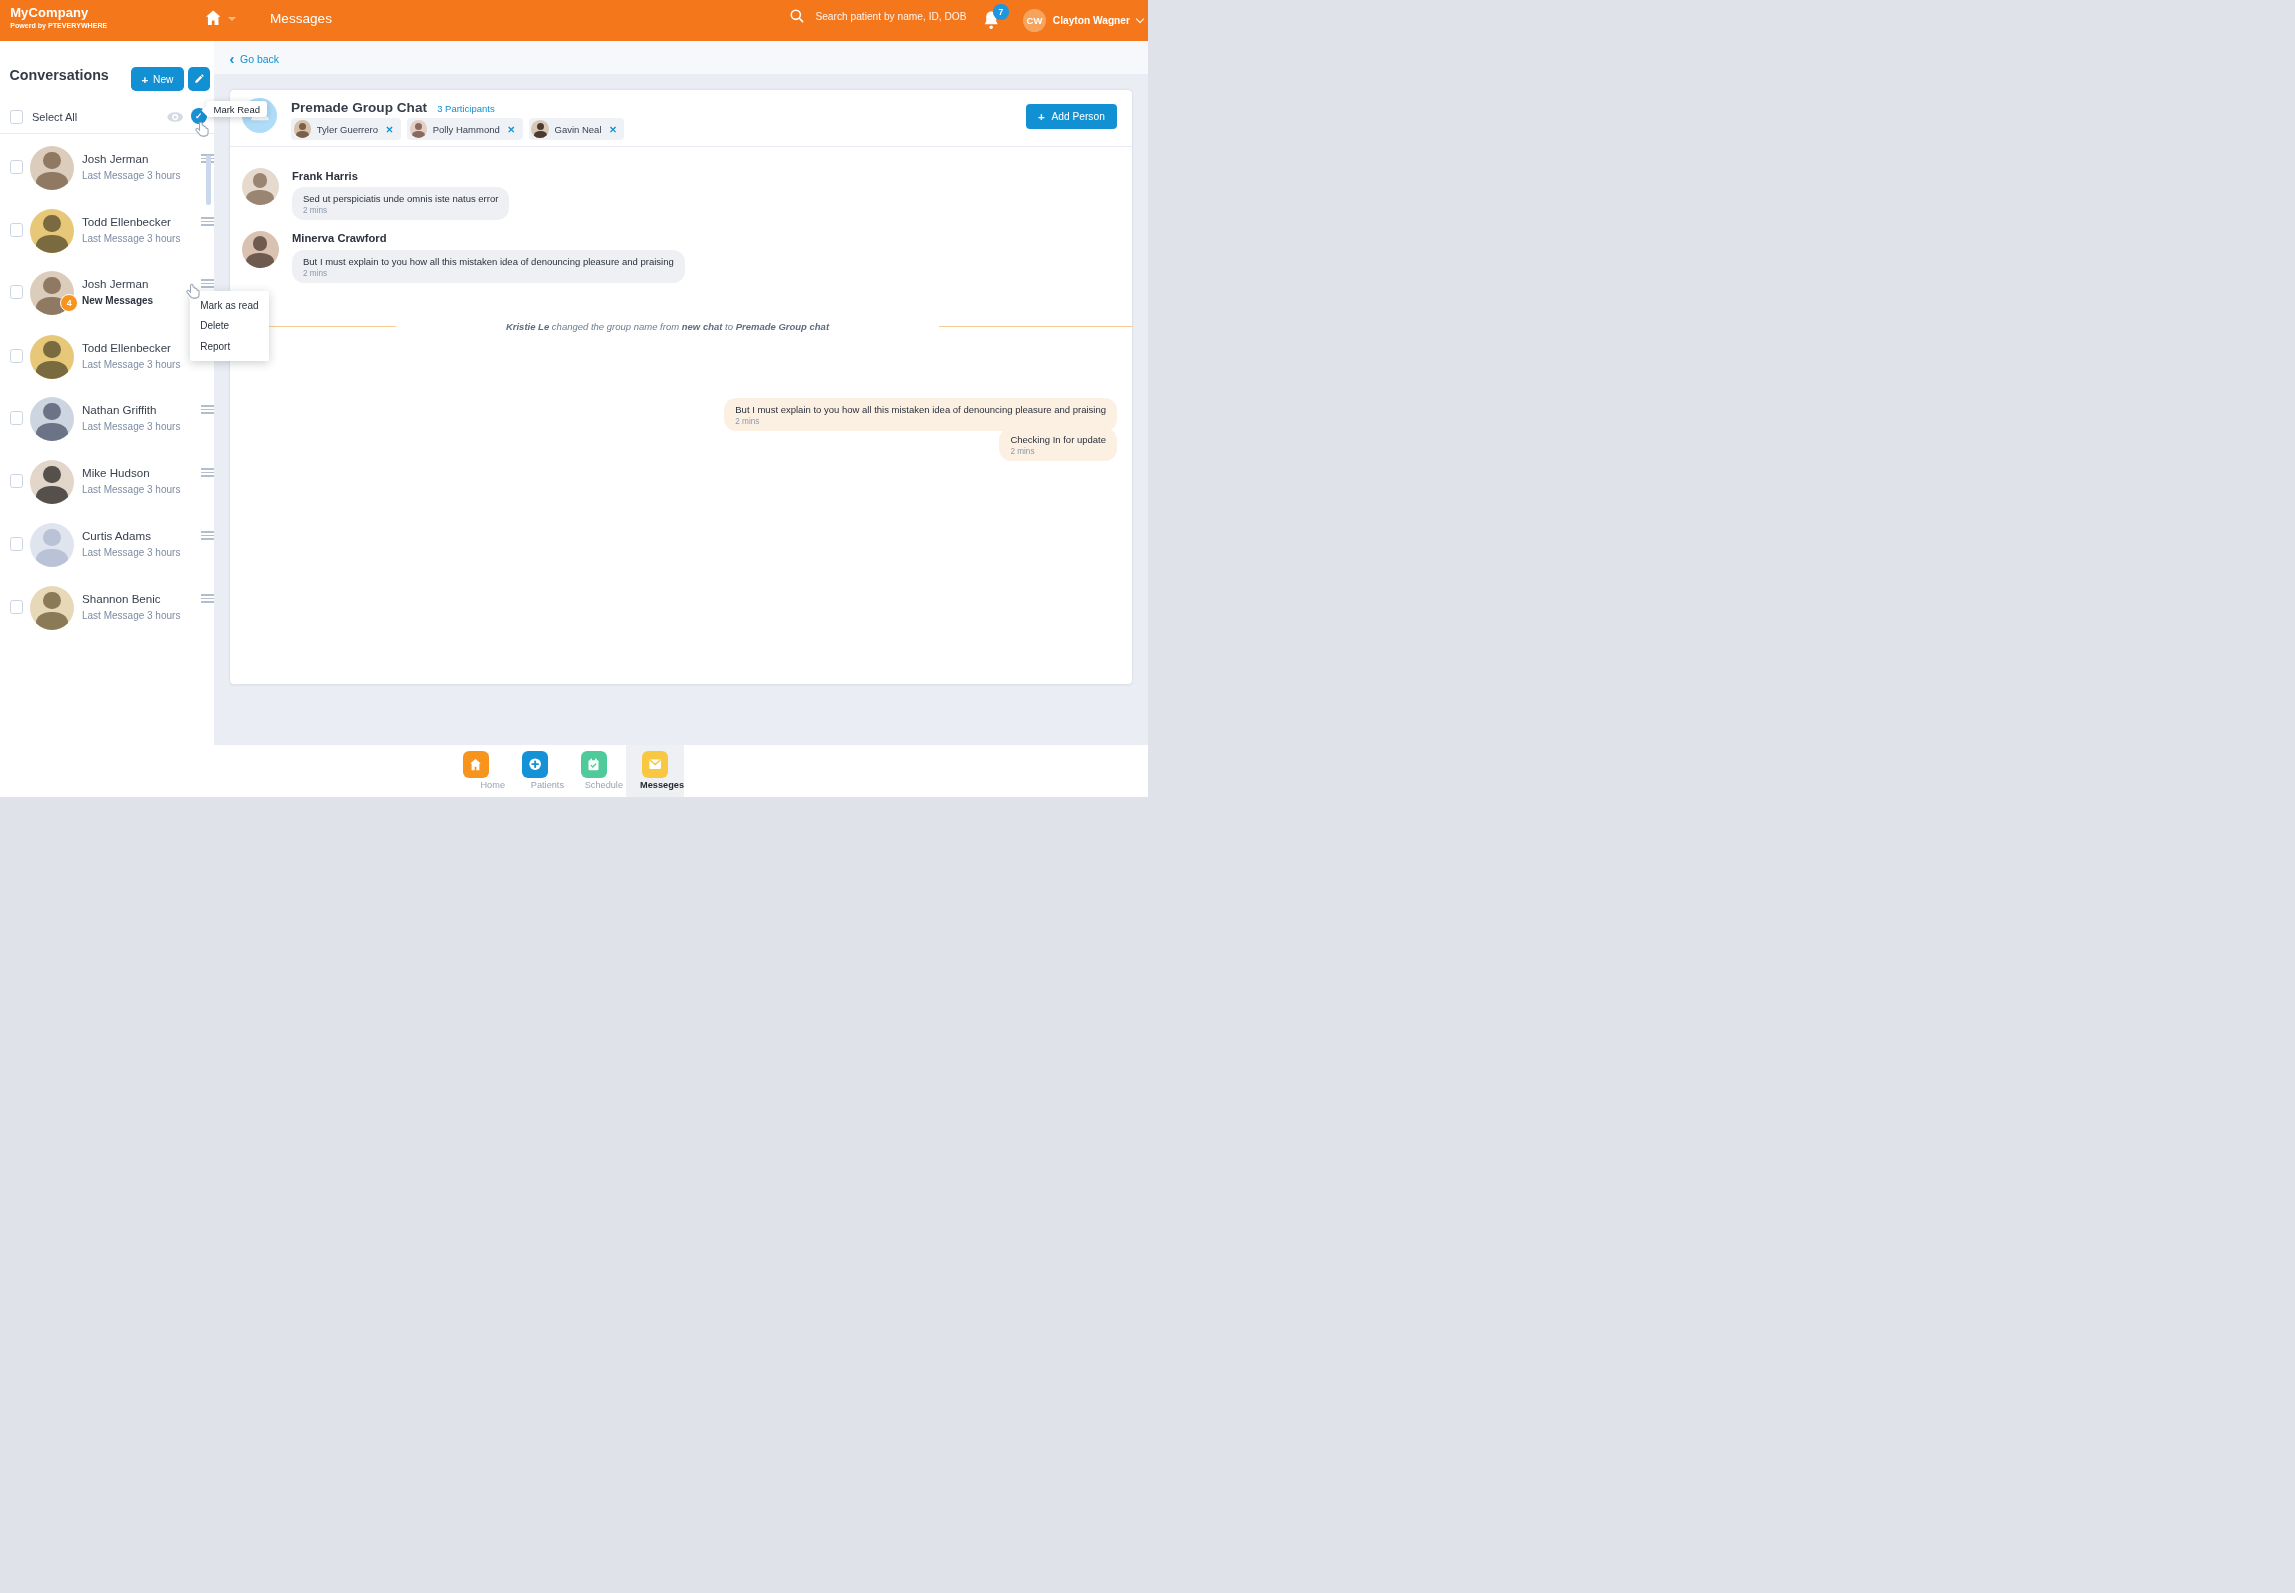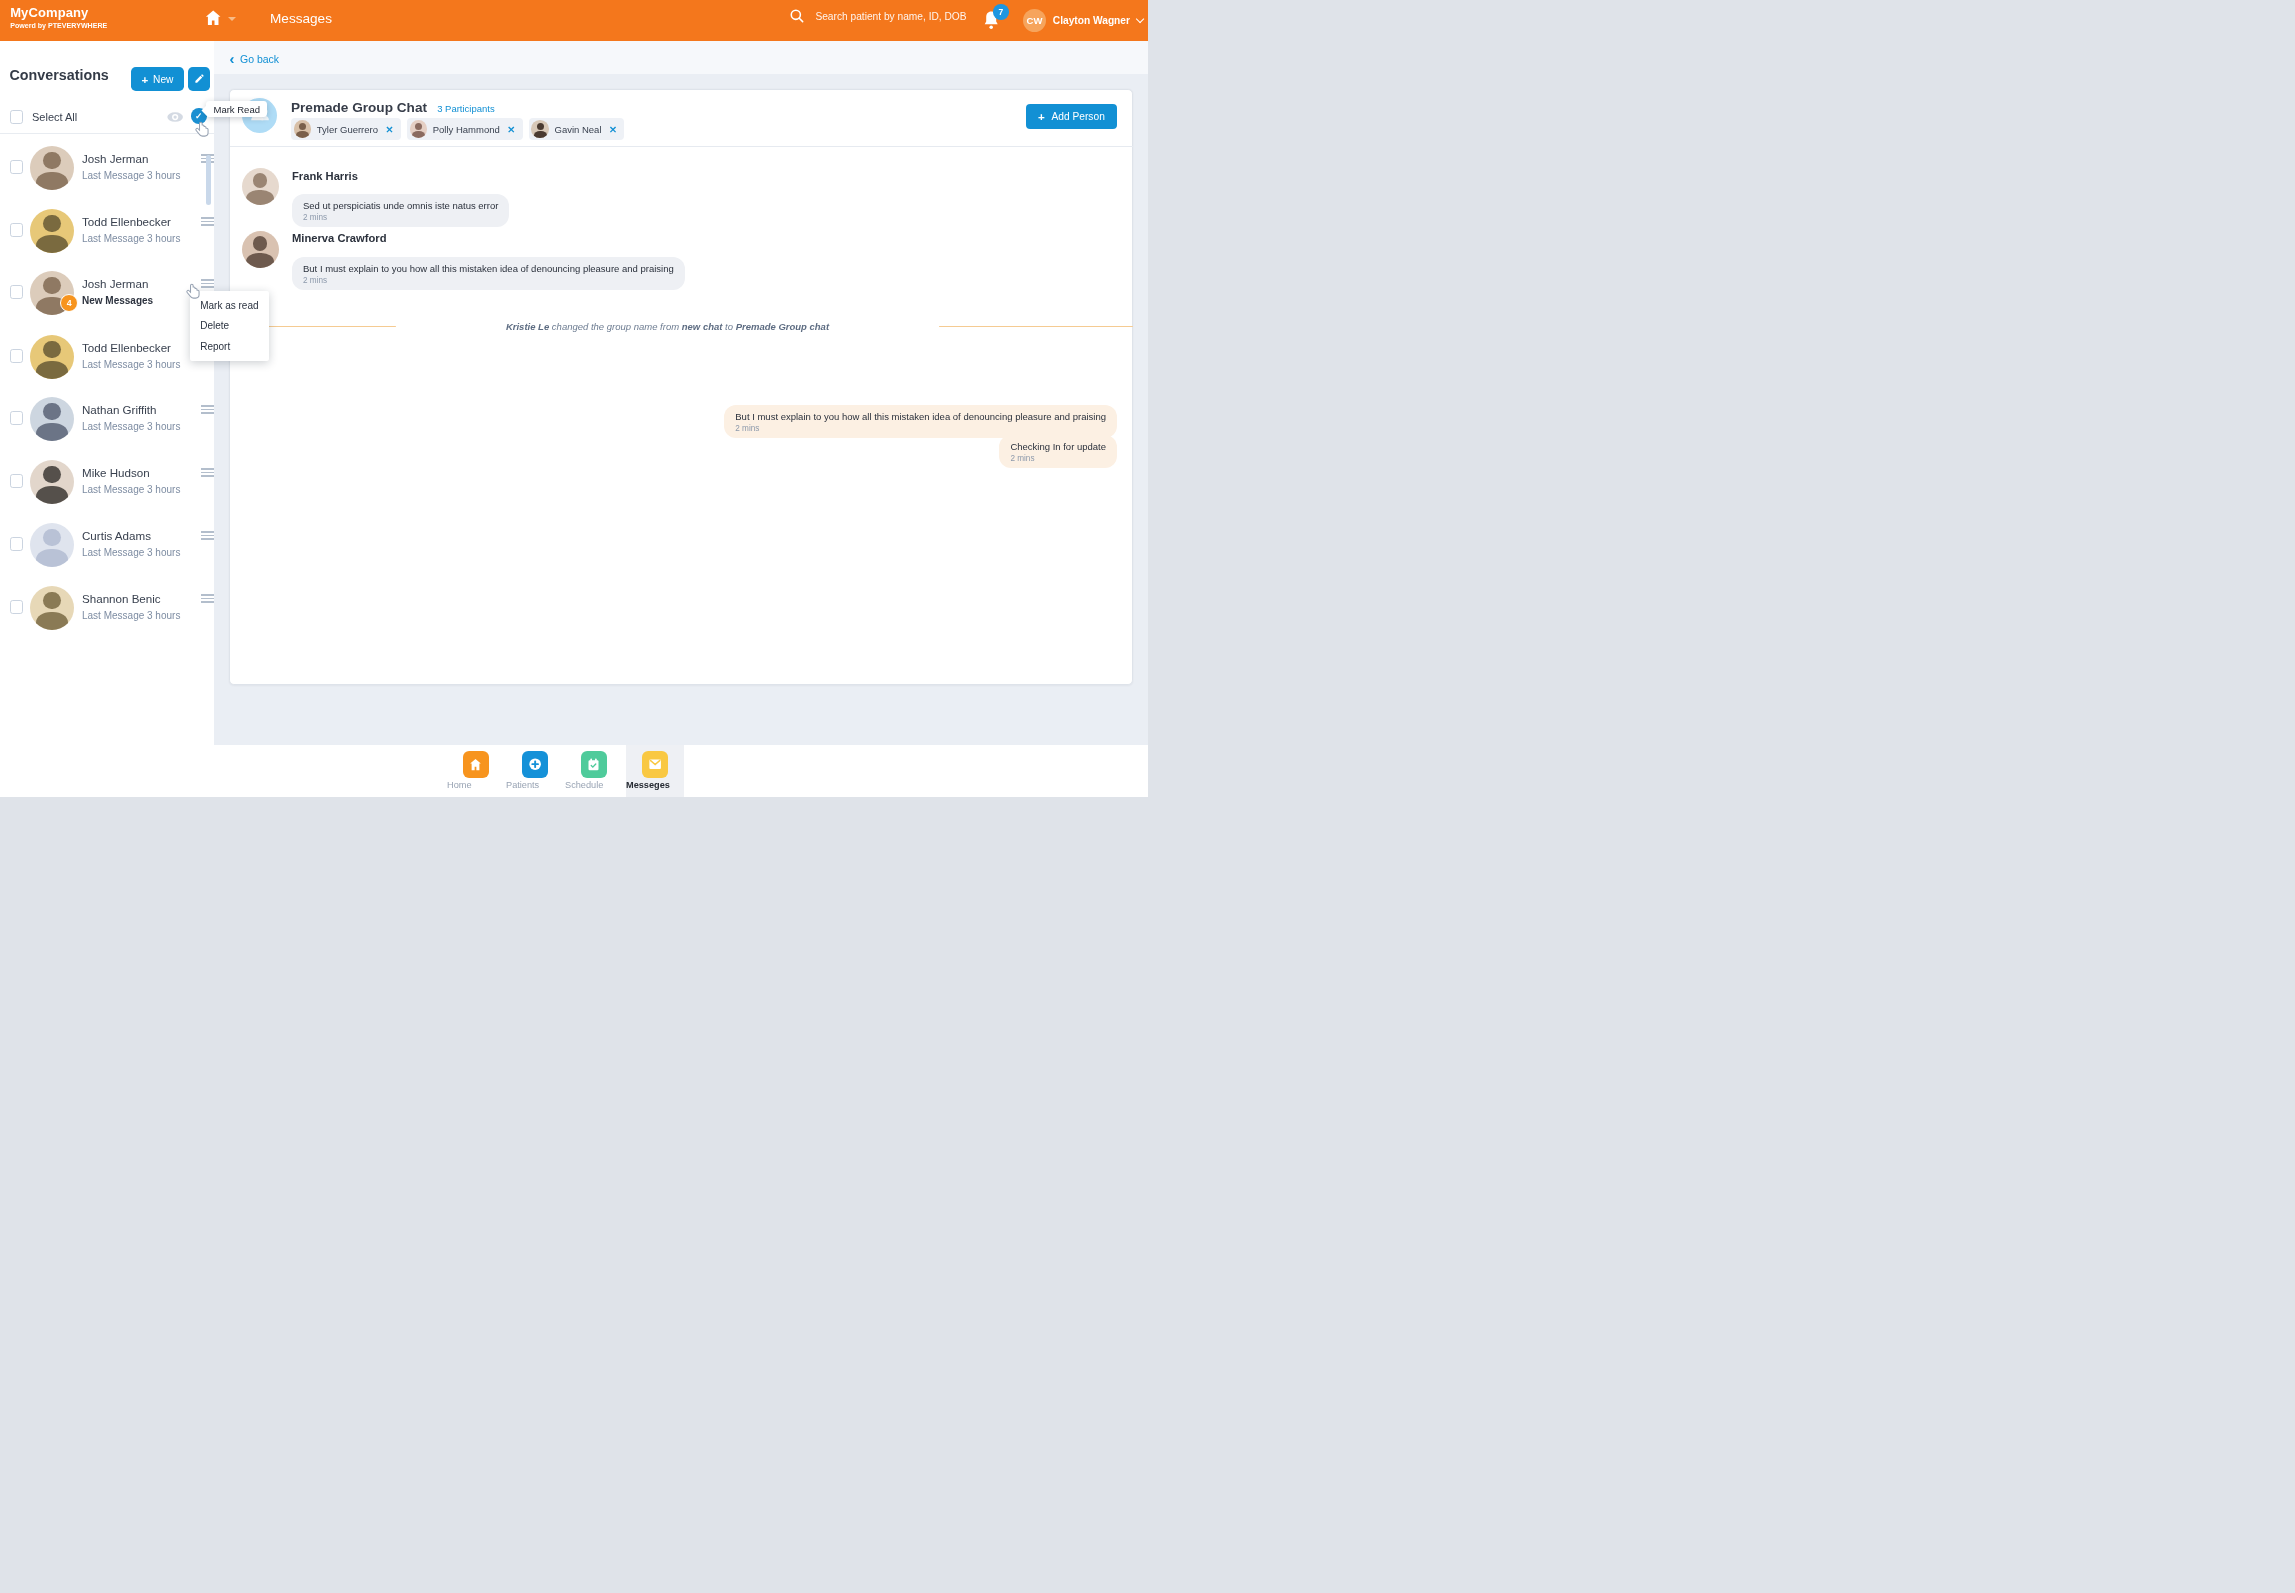--- a/index.html
+++ b/index.html
@@ -88,42 +88,42 @@
   .chip{height:22.4px;background:#EEF1F6;border-radius:4.1px;display:flex;align-items:center;padding:0 7.5px 0 2.7px;gap:5.4px;}
   .chip .avatar{width:17.7px;height:17.7px;}
   .chip .cname{font-size:9.5px;color:#3A4250;}
   .chip .x{color:#1290D4;font-size:9.5px;font-weight:700;cursor:pointer;margin-left:2px;}
   .add-person{position:absolute;right:15px;top:14.3px;height:25px;background:#1290D4;border:none;border-radius:4.1px;color:#fff;font-size:10.2px;display:flex;align-items:center;gap:6.8px;padding:0 12.2px;cursor:pointer;}
   .add-person .plus{font-size:11.6px;font-weight:700;}
   .head-divider{position:absolute;left:0;top:56px;width:903px;height:0.7px;background:#E6EAF0;}
 
   .msg-av{position:absolute;left:11.6px;width:37px;height:37px;}
   .msg-author{position:absolute;left:62px;font-size:11.2px;font-weight:700;color:#2B313C;}
-  .bubble{position:absolute;border-radius:12px;padding:6.1px 11px 4.8px;white-space:nowrap;margin-top:7px;}
+  .bubble{position:absolute;border-radius:12px;padding:6.1px 11px 4.8px;white-space:nowrap;}
   .bubble .btxt{font-size:9.5px;color:#2B313C;}
   .bubble .btime{font-size:8.2px;color:#8C99AB;margin-top:2px;}
   .bub-left{left:62px;background:#EEF0F4;}
   .bub-right{right:15px;background:#FCF0E3;}
   .sys-row{position:absolute;left:0;top:231px;width:903px;display:flex;align-items:center;justify-content:space-between;gap:15px;}
   .sys-line{height:1.4px;background:#F5CB92;border-radius:0.7px;}
   .sys-text{font-size:9.5px;font-style:italic;color:#6E7D92;white-space:nowrap;}
   .sys-text b{color:#5D6C82;}
 
   .input-card{position:absolute;left:15px;top:658px;width:904px;height:45px;background:#fff;border:0.7px solid #DEE3EA;border-radius:3.4px;box-shadow:0 1.4px 2.7px rgba(31,45,61,.07);}
   .input-card input{position:absolute;left:15px;top:6.8px;width:789px;height:17.7px;border:none;outline:none;font-size:10.2px;color:#39414F;}
   .input-card input::placeholder{color:#8C99AB;}
   .clip{position:absolute;right:64px;top:10.2px;cursor:pointer;}
   .send-btn{position:absolute;right:10.2px;top:8.2px;width:44px;height:27px;background:#1290D4;border:none;border-radius:3.4px;color:#fff;font-size:10.2px;cursor:pointer;}
 
   
   .bottom-nav{position:absolute;left:0;top:704px;width:934px;height:52px;background:#fff;}
   .nav-item{position:absolute;top:0;width:58px;height:52px;cursor:pointer;}
   .nav-item.active{background:#EEF0F4;}
   .nav-ic{position:absolute;left:15.6px;top:6.1px;width:26.5px;height:26.5px;border-radius:6.1px;display:flex;align-items:center;justify-content:center;}
-  .nav-lbl{position:absolute;left:0;top:35px;width:58px;text-align:left;font-size:9.2px;color:#98A3B3;}
+  .nav-lbl{position:absolute;left:0;top:35px;width:58px;text-align:right;font-size:9.2px;color:#98A3B3;}
   .nav-item.active .nav-lbl{color:#262B33;font-weight:600;}
   .ic-home{background:#F7941E;}.ic-pat{background:#1591D8;}.ic-sch{background:#4FCB9B;}.ic-msg{background:#F9C842;}
 </style>
 </head>
 <body>
 
 <div class="app">
 
   <header class="topbar">
     <div class="brand">

